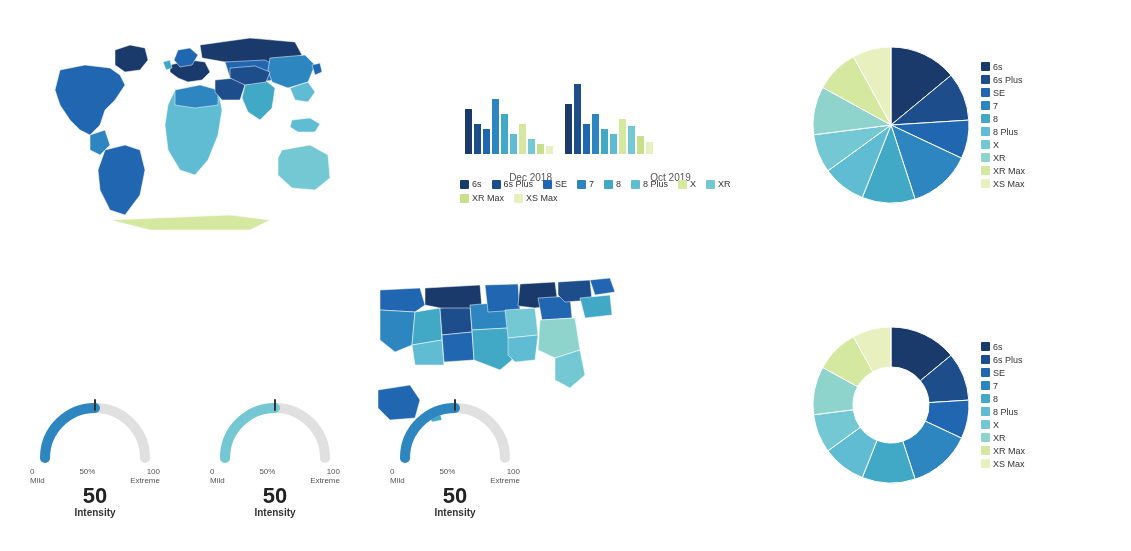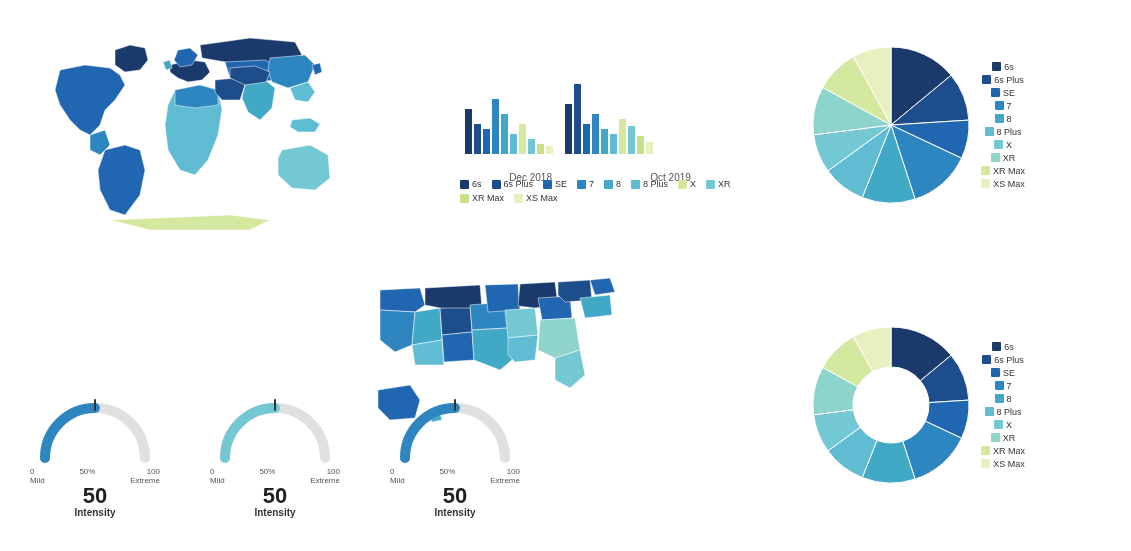--- a/index.html
+++ b/index.html
@@ -51,21 +51,20 @@
       flex-wrap: wrap;
       gap: 4px 10px;
       font-size: 9px;
       color: #333;
       width: 280px;
     }
     .legend-item {
       display: flex;
       align-items: center;
       gap: 3px;
-      justify-content: center;
     }
     .legend-dot {
       width: 9px;
       height: 9px;
       border-radius: 1px;
       flex-shrink: 0;
     }
 
     
     .pie-chart-container {

